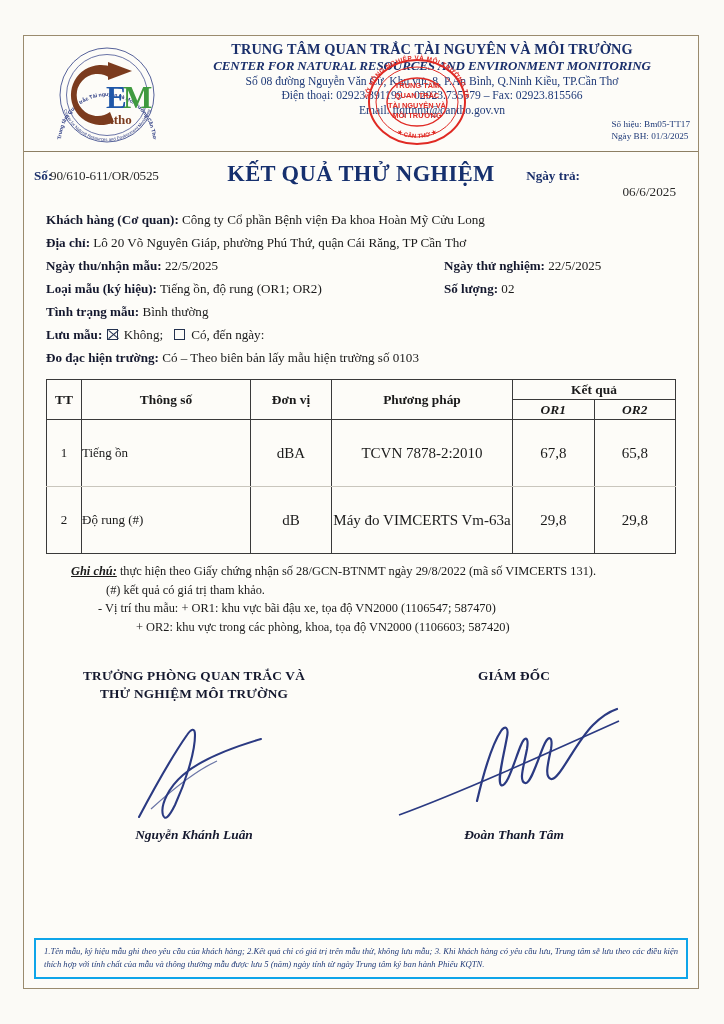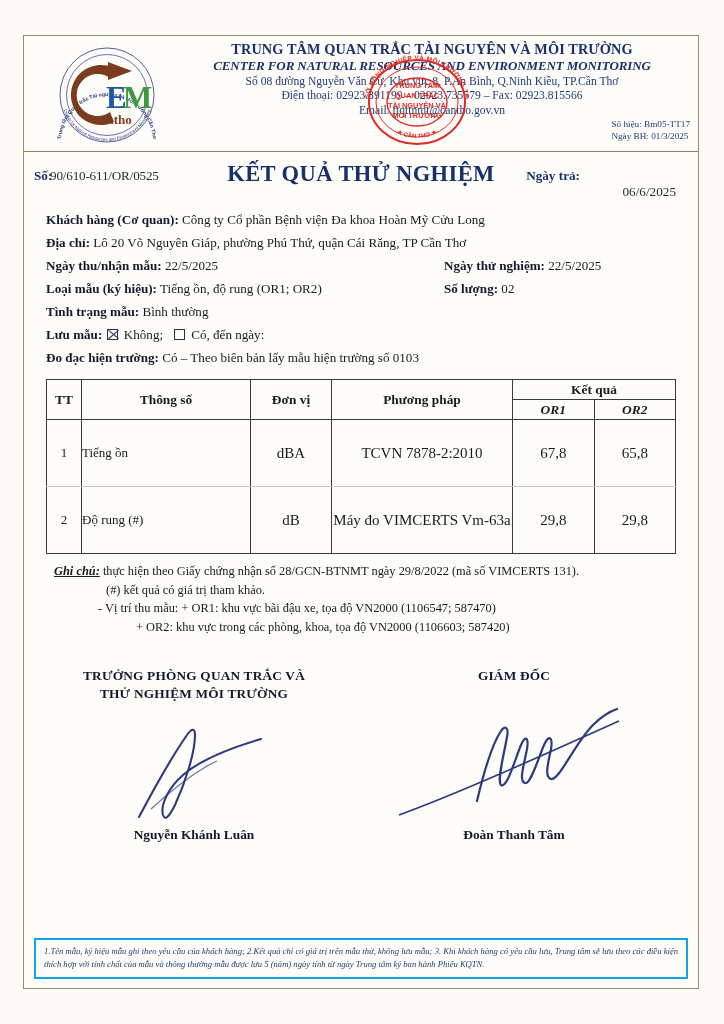--- a/index.html
+++ b/index.html
@@ -132,20 +132,21 @@
 
   
   .notes{
     padding:8px 22px 0 30px;
     font-size:12.4px;
     line-height:1.5;
   }
   .notes .ghichu{
     font-weight:bold;font-style:italic;
     text-decoration:underline;
+    margin-left:17px;
   }
   .n-indent1{padding-left:52px;}
   .n-indent2{padding-left:44px;}
   .n-indent3{padding-left:82px;}
 
   
   .sigs{position:relative;height:190px;margin-top:30px;}
   .sig-left{
     position:absolute;left:20px;top:0;width:300px;text-align:center;
   }
@@ -153,20 +154,21 @@
     position:absolute;left:345px;top:0;width:290px;text-align:center;
   }
   .sig-title{
     font-size:13.3px;font-weight:bold;color:#14182e;
     line-height:1.35;letter-spacing:.2px;
   }
   .sig-name{
     position:absolute;left:0;right:0;top:160px;
     font-size:13.4px;font-weight:bold;color:#14182e;
     text-align:center;
+    font-style:italic;
   }
   .ink{position:absolute;pointer-events:none;}
   .stamp{position:absolute;left:355px;top:746px;width:122px;height:108px;}
 
   
   .footer{
     position:absolute;left:10px;right:10px;bottom:9px;
     border:2px solid #0ea5e9;
     padding:5px 8px 6px 8px;
     font-size:8.6px;

